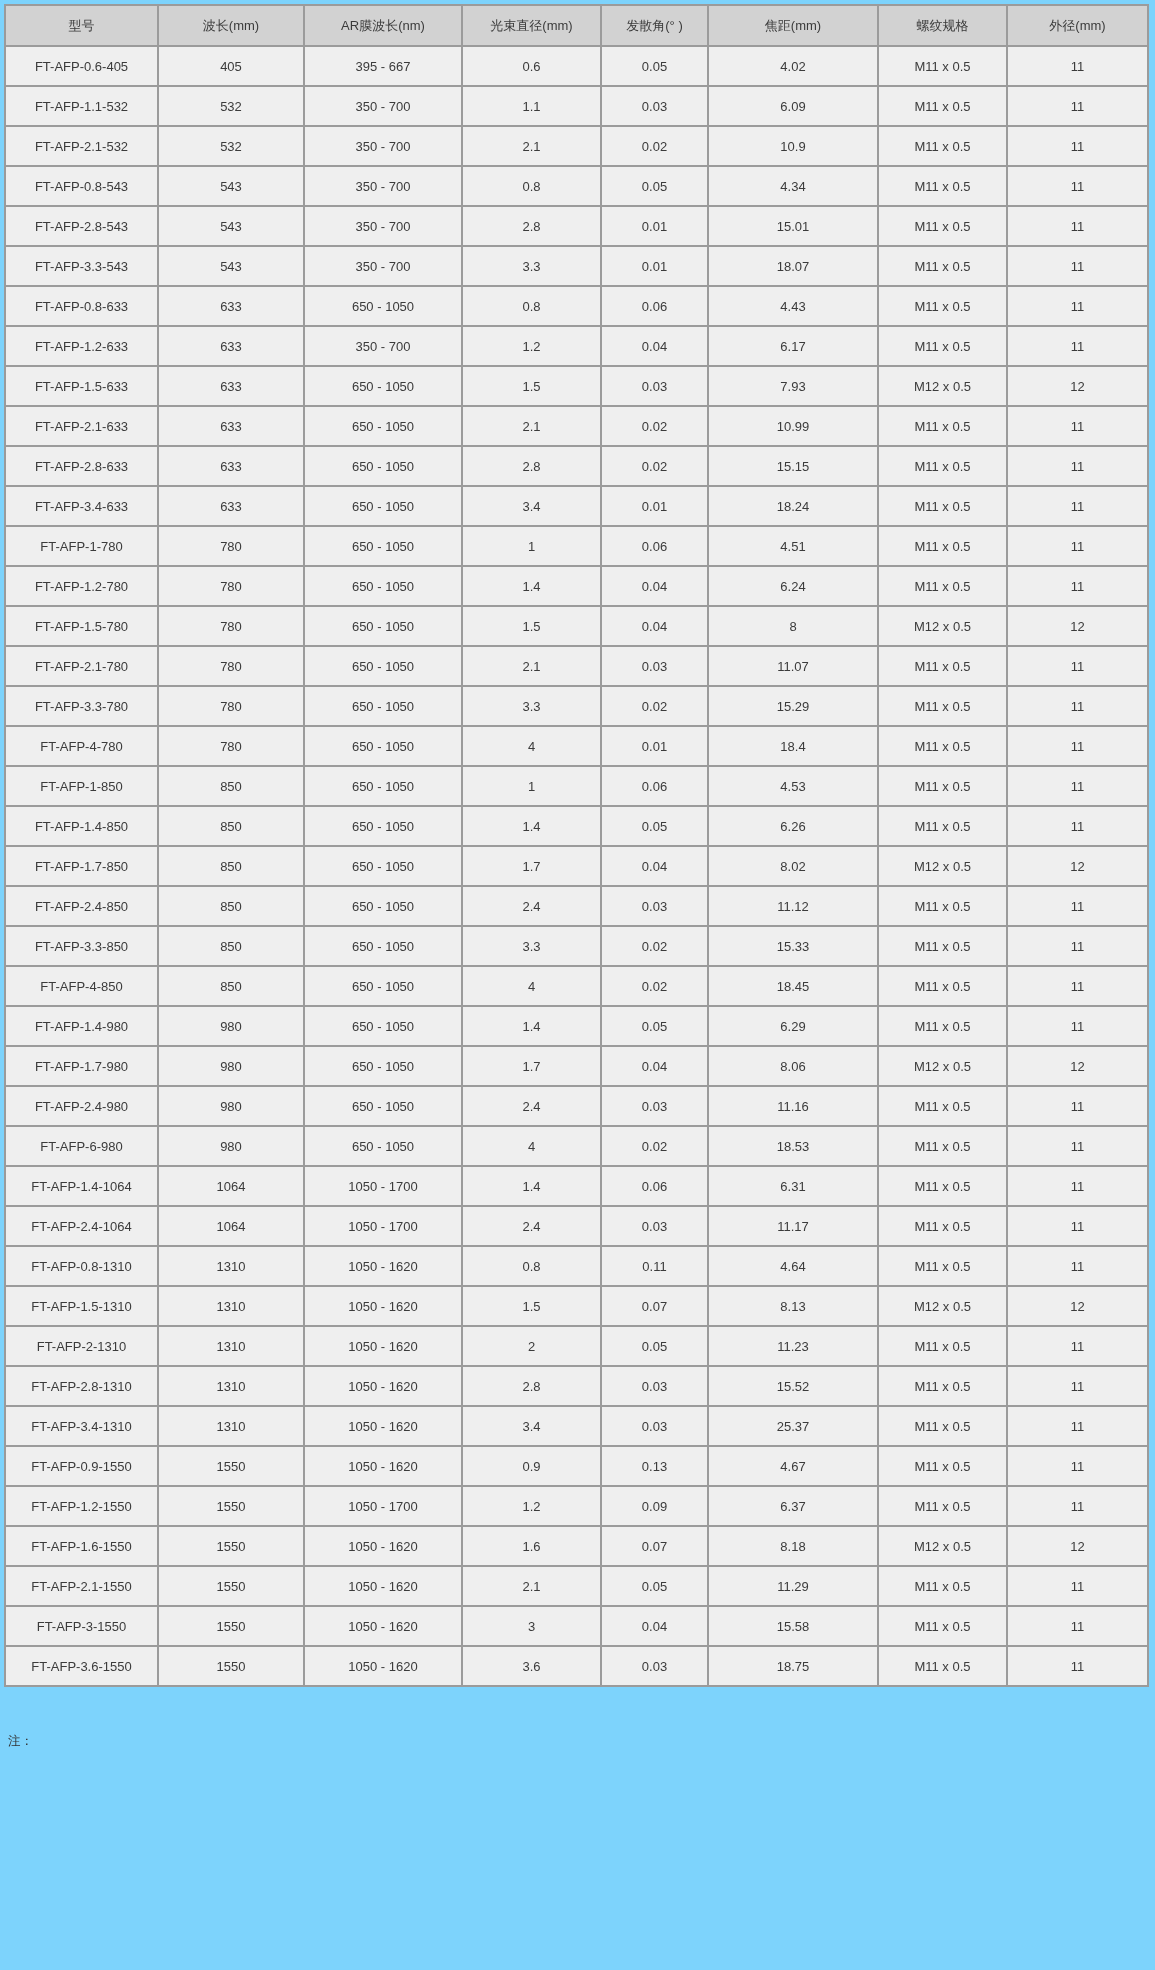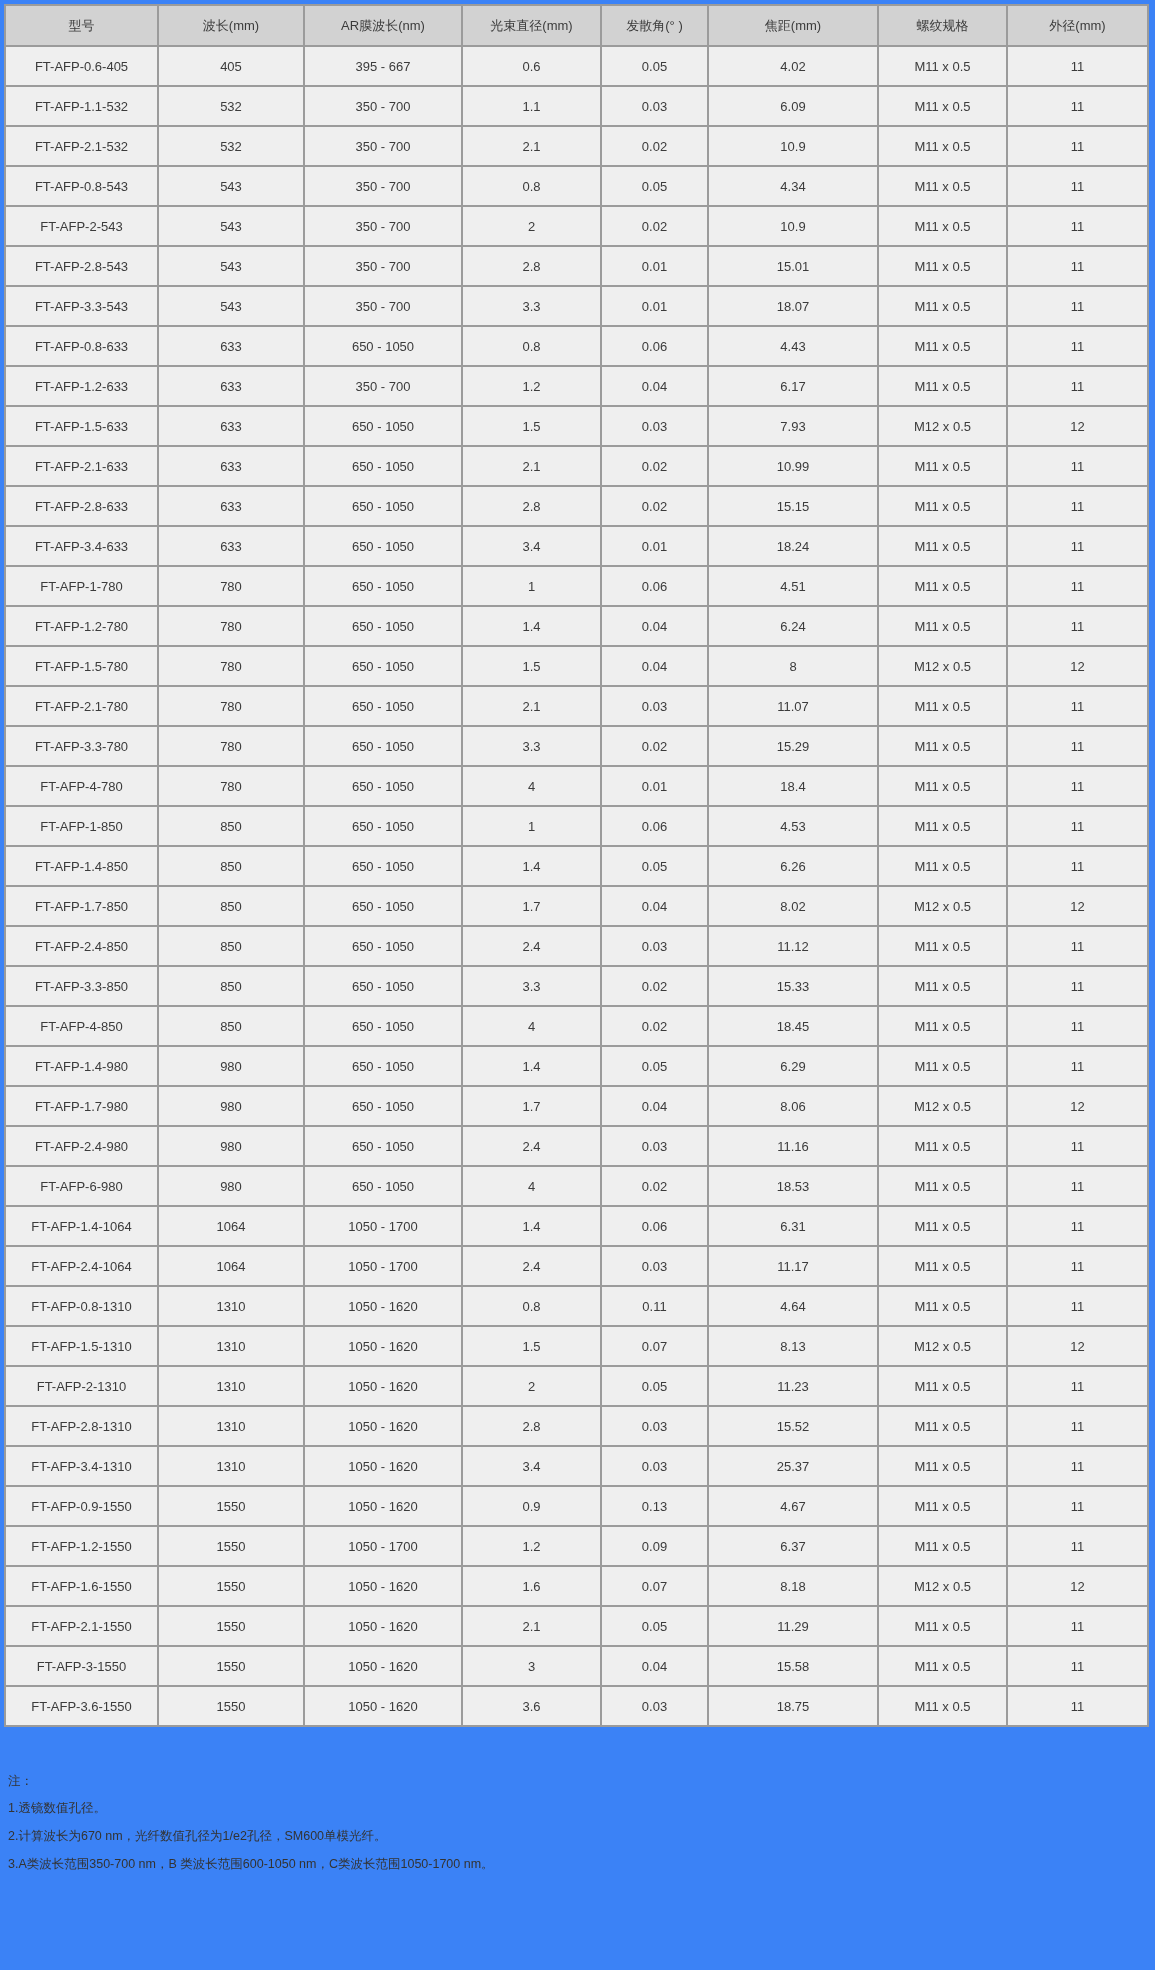--- a/index.html
+++ b/index.html
@@ -4,21 +4,21 @@
 <style>
   html, body {
     margin: 0;
     padding: 0;
     background: #ffffff;
     font-family: "Liberation Sans", "DejaVu Sans", sans-serif;
   }
   .page {
     width: 1155px;
     min-height: 1970px;
-    background: #3b82f6;
+    background: #7dd3fc;
     box-sizing: border-box;
     padding: 4px 4px 0 4px;
   }
   table.spec {
     border-collapse: collapse;
     table-layout: fixed;
     width: 1143px;
     border: 2px solid #8d8d8d;
   }
   table.spec th, table.spec td {
@@ -114,30 +114,20 @@
           <td>FT-AFP-0.8-543</td>
           <td>543</td>
           <td>350 - 700</td>
           <td>0.8</td>
           <td>0.05</td>
           <td>4.34</td>
           <td>M11 x 0.5</td>
           <td>11</td>
         </tr>
         <tr>
-          <td>FT-AFP-2-543</td>
-          <td>543</td>
-          <td>350 - 700</td>
-          <td>2</td>
-          <td>0.02</td>
-          <td>10.9</td>
-          <td>M11 x 0.5</td>
-          <td>11</td>
-        </tr>
-        <tr>
           <td>FT-AFP-2.8-543</td>
           <td>543</td>
           <td>350 - 700</td>
           <td>2.8</td>
           <td>0.01</td>
           <td>15.01</td>
           <td>M11 x 0.5</td>
           <td>11</td>
         </tr>
         <tr>
@@ -498,20 +488,15 @@
           <td>0.03</td>
           <td>18.75</td>
           <td>M11 x 0.5</td>
           <td>11</td>
         </tr>
       </tbody>
   </table>
 
   <div class="notes">
     <div class="note-title">注：</div>
-    <div id="note-lines">
-        <p class="note-line">1.透镜数值孔径。</p>
-        <p class="note-line">2.计算波长为670 nm，光纤数值孔径为1/e2孔径，SM600单模光纤。</p>
-        <p class="note-line">3.A类波长范围350-700 nm，B 类波长范围600-1050 nm，C类波长范围1050-1700 nm。</p>
-      </div>
   </div>
 
 </div>
 
 </body></html>

